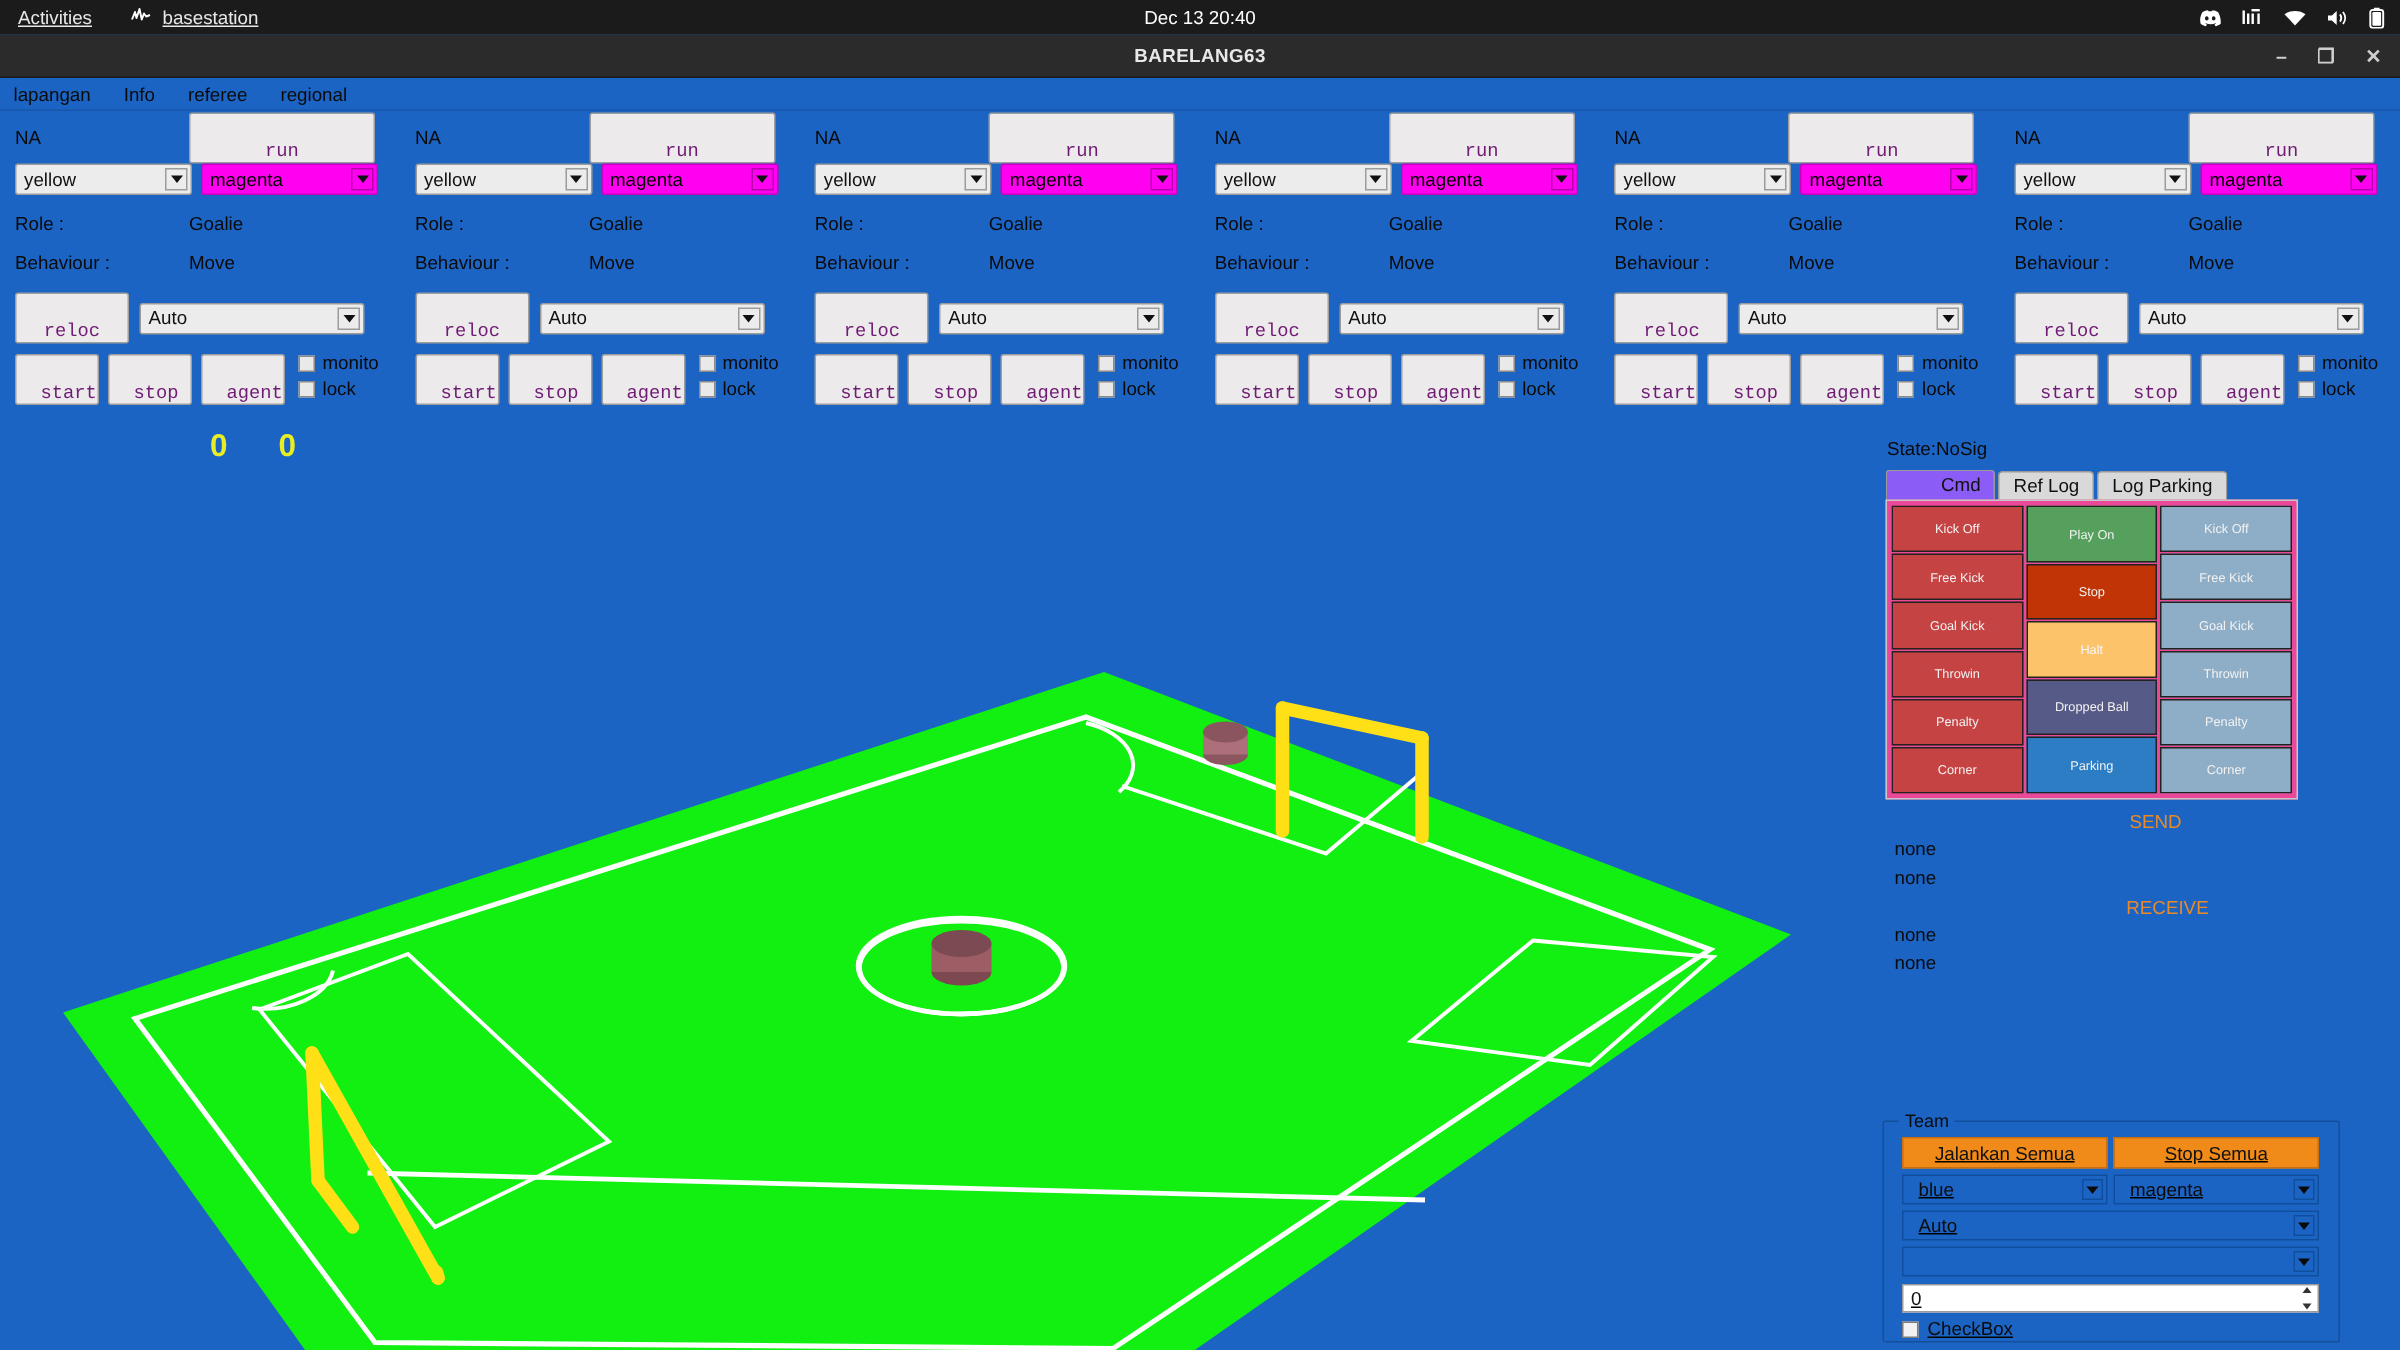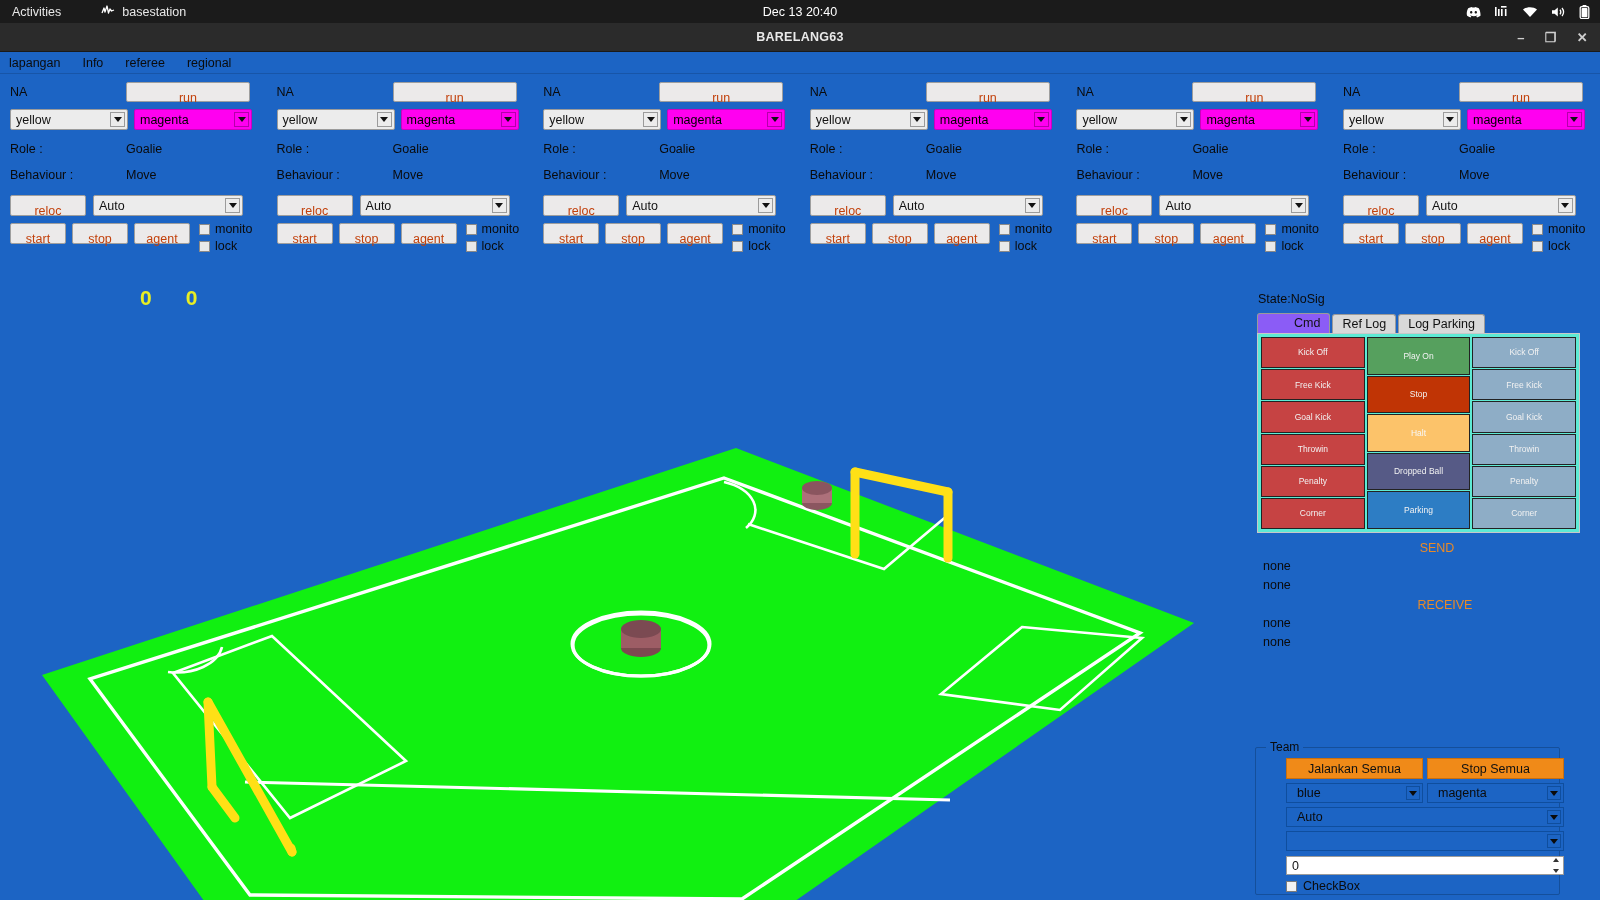--- a/index.html
+++ b/index.html
@@ -12,21 +12,21 @@
   }
 
   
   #gnome-bar {
     height: 23px; width: 100%;
     background: #1b1b1b;
     display: flex; align-items: center;
     color: #e8e8e8; font-size: 12.5px;
     position: relative;
   }
-  #gnome-left { display: flex; padding-left: 12px; gap: 40px; }
+  #gnome-left { display: flex; padding-left: 12px; gap: 26px; text-decoration: underline; }
   #gnome-left .gl { display:flex; align-items:center; gap:7px; cursor:pointer; }
   #gnome-clock {
     position: absolute; left: 50%; transform: translateX(-50%);
     font-size: 12.5px; color: #fff; white-space: nowrap;
   }
   #gnome-tray {
     position: absolute; right: 10px; display: flex; align-items: center; gap: 13px;
   }
   #gnome-tray svg { display:block; }
 
@@ -76,26 +76,26 @@
     padding: 6px 8px 0 10px;
     font-size: 12.5px;
     color: #0a0a0a;
   }
   .rp-row1 { display: flex; align-items: center; height: 24px; }
   .rp-na { width: 116px; font-size: 12.5px; color:#0a0a0a; }
   .btn {
     background: #eceaea;
     border: 1px solid #9e9e9e;
     border-radius: 2px;
-    font-family: Liberation Sans, sans-serif;
+    font-family: Liberation Mono, monospace;
     font-size: 12.5px;
-    color: #c2410c;
+    color: #701a75;
     text-align: center;
     cursor: pointer;
-    padding: 6px;
+    padding: 16px;
     line-height: 19px;
   }
   .btn-run { width: 124px; height: 20px; }
   .rp-row2 { display: flex; gap: 6px; margin-top: 5px; }
   .sel {
     height: 21px;
     background: #ececec;
     border: 1px solid #9b9b9b;
     border-radius: 2px;
     display: flex; align-items: center;
@@ -172,22 +172,22 @@
     border-bottom: none;
     border-radius: 3px 3px 0 0;
     padding: 2px 9px 3px 9px;
     font-size: 12.5px;
     color: #111;
     cursor: pointer;
   }
   .tab.active { background: #8b5cf6; padding-bottom: 4px; padding-left: 36px; }
   #cmdbox {
     position: absolute; left: 7px; top: 54px;
-    width: 323px; height: 200px;
-    background: #5eead4;
+    width: 275px; height: 200px;
+    background: #ec4899;
     border: 1px solid #c8c8c8;
     padding: 3px;
   }
   #cmdgrid {
     width: 100%; height: 100%;
     display: flex; gap: 2px;
     overflow: hidden;
   }
   .cmdcol { display: flex; flex-direction: column; flex: 1; gap: 1px; }
   .cmdbtn {
@@ -213,21 +213,21 @@
     position: absolute; left: 5px; top: 468px; width: 305px; height: 148px;
     border: 1px solid #144f9b;
     border-radius: 2px;
   }
   #teamlegend {
     position: absolute; left: 10px; top: -8px;
     background: #1c64c4;
     padding: 0 4px;
     font-size: 12px; color: #0b0b0b;
   }
-  #teamin { position: absolute; left: 30px; top: 10px; width: 278px; }
+  #teamin { position: absolute; left: 12px; top: 10px; width: 278px; text-decoration: underline; }
   .orow { display: flex; gap: 4px; }
   .obtn {
     background: #f08a18;
     border: 1px solid #c96f0e;
     height: 21px;
     font-size: 12.5px; color: #111;
     display: flex; align-items: center; justify-content: center;
     cursor: pointer;
     flex: 1;
   }

